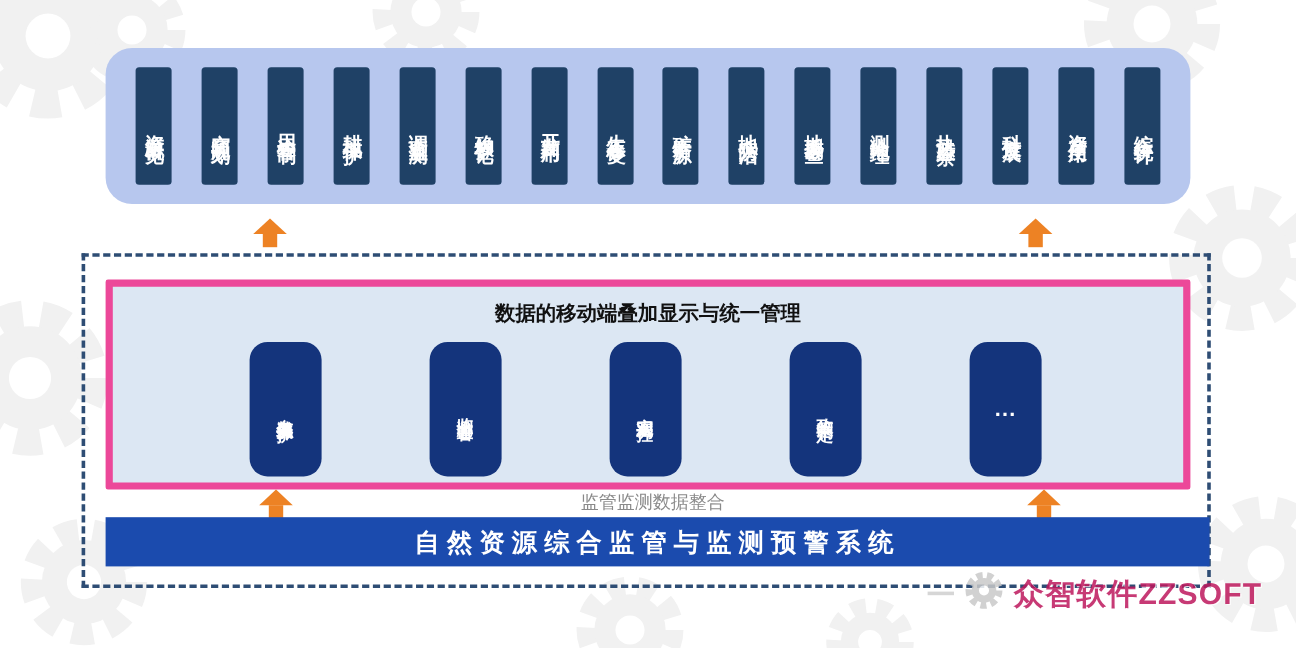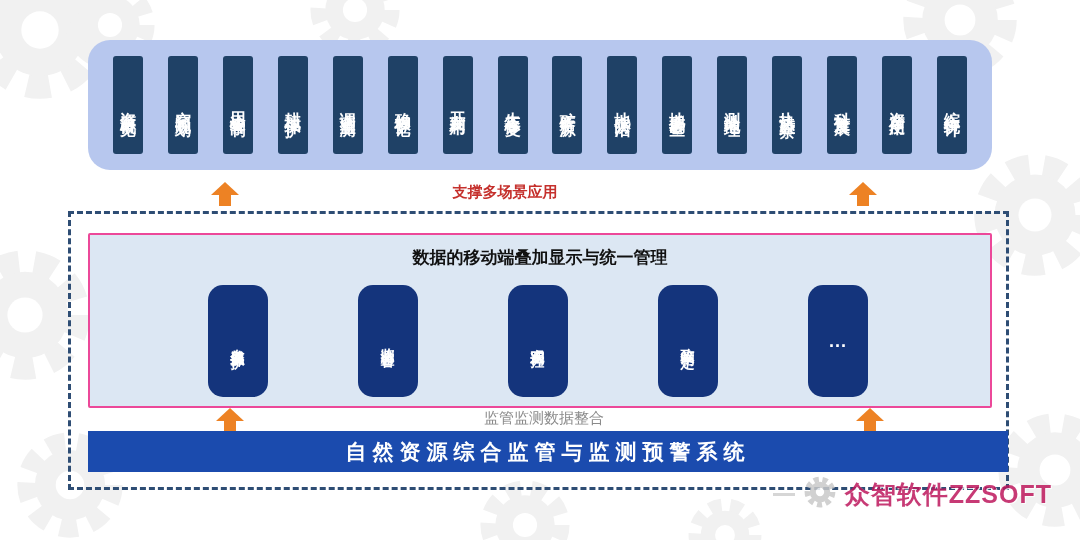--- a/index.html
+++ b/index.html
@@ -45,21 +45,21 @@
     color:#8a8a8a; font-size:15px;
   }
   
   .dashed-box {
     position:absolute; left:68px; top:211px; width:941px; height:279px;
     border:3px dashed #2e4d74;
   }
   
   .inner-panel {
     position:absolute; left:88px; top:233px; width:904px; height:175px;
-    background:#dce7f3; border:2px solid #ec4899; border-radius:2px;
+    background:#dce7f3; border:6px solid #ec4899; border-radius:2px;
   }
   .panel-title {
     margin-top:11px; text-align:center;
     color:#111111; font-size:17px; font-weight:bold;
   }
   .func-box {
     position:absolute; width:60px; height:112px; top:285px;
     background:#14347c; border-radius:15px;
     display:flex; align-items:center; justify-content:center;
   }
@@ -206,21 +206,20 @@
   </div>
 
   <div class="block-arrow" style="left:211px; top:182px">
       <div class="head"></div>
       <div class="stem"></div>
     </div>
   <div class="block-arrow" style="left:849px; top:182px">
       <div class="head"></div>
       <div class="stem"></div>
     </div>
-  <div class="support-label">支撑多场景应用</div>
 
   <div class="dashed-box"></div>
 
   <div class="inner-panel">
     <div class="panel-title">数据的移动端叠加显示与统一管理</div>
   </div>
 
   <div class="func-box" style="left:208px">
       <span style="letter-spacing:1px">自然资源保护</span>
     </div>

